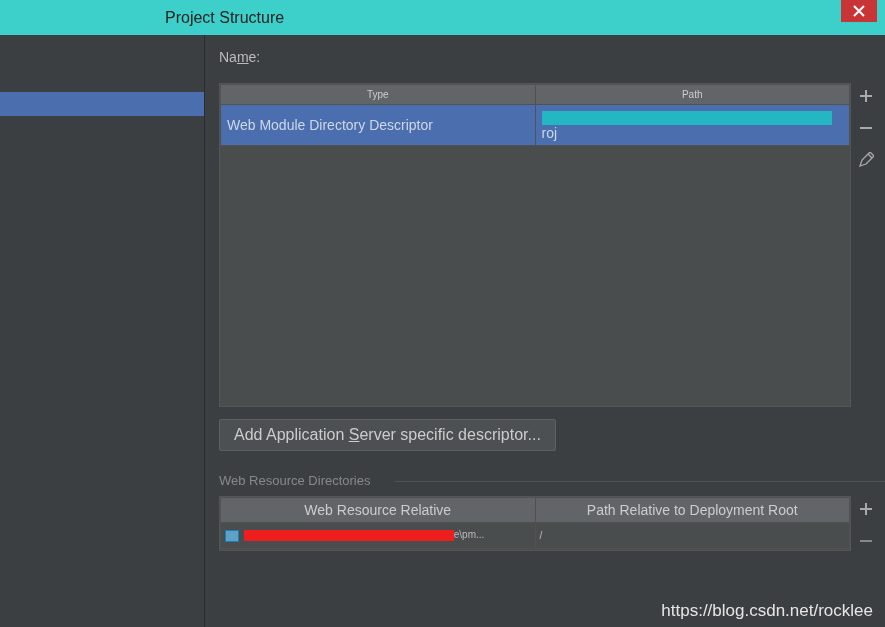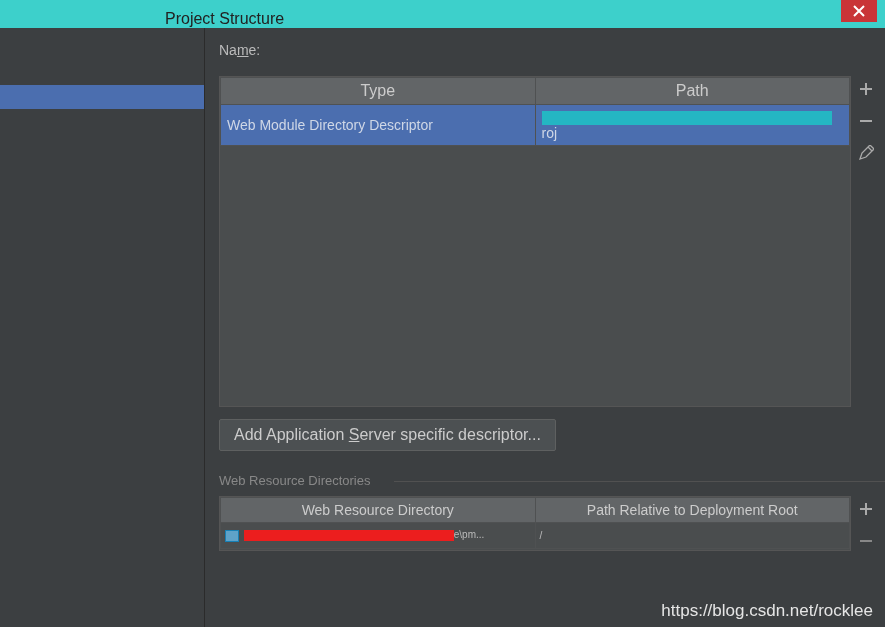--- a/index.html
+++ b/index.html
@@ -1,35 +1,35 @@
 <!DOCTYPE html>
 <html><head>
   <meta charset="utf-8">
   <style>
     * { box-sizing: border-box; margin: 0; padding: 0; font-family: "Segoe UI", Arial, sans-serif; }
     body { background:#3c3f41; width:885px; height:627px; overflow:hidden; color:#bbbbbb; font-size:13px; position:relative; }
-    .titlebar { height:28px; background:#3dd0cb; display:flex; align-items:flex-end; }
+    .titlebar { height:35px; background:#3dd0cb; display:flex; align-items:center; }
     .titlebar .title { margin-left:165px; color:#222; font-size:16px; font-weight:400; }
     .close-btn { position:absolute; top:0; right:8px; width:36px; height:22px; background:#c93437; display:flex; align-items:center; justify-content:center; color:#fff; cursor:pointer; }
     .close-btn svg { width:12px; height:12px; }
     .main { display:flex; height: calc(100% - 28px); }
     .sidebar { width:205px; background:#3c3f41; border-right:1px solid #2b2b2b; position:relative; }
     .sidebar-selected { position:absolute; top:57px; left:0; right:0; height:24px; background:#4b6eaf; }
     .content { flex:1; padding:14px 0 0 14px; overflow:hidden; }
     .row { display:flex; align-items:center; margin-bottom:18px; }
     .label { width:60px; color:#bbb; font-size:14px; }
     .underline { text-decoration:underline; }
     .name-input { flex:1; margin-right:18px; background:#45494a; border:1px solid #5e6060; padding:5px 10px; color:#ccc; font-size:14px; border-radius:2px; }
     .fieldset-title { color:#888; font-size:13px; margin-bottom:8px; position:relative; }
     .fieldset-title::after { content:""; position:absolute; left:160px; right:0; top:50%; height:1px; background:#515151; }
     .fieldset-title.w2::after { left:175px; }
     .table-wrap { display:flex; margin-right:4px; }
     .table-area { flex:1; border:1px solid #555; background:#4a4d4e; min-height:0; }
     .tbl { width:100%; border-collapse:collapse; }
-    .tbl th { background:#626567; color:#ccc; font-weight:400; font-size:16px; padding:4px; border:1px solid #4f5152; text-align:center; }
+    .tbl th { background:#626567; color:#ccc; font-weight:400; font-size:10px; padding:4px; border:1px solid #4f5152; text-align:center; }
     .tbl td { background:#4b6eaf; color:#cfd7e6; font-size:14px; padding:4px 6px; border:1px solid #4f5152; }
     .redact-cyan { display:inline-block; height:14px; width:290px; background:#24b6c3; vertical-align:middle; }
     .table-body { height:260px; background:#4a4d4e; border-top:none; }
     .tool-col { width:30px; display:flex; flex-direction:column; align-items:center; padding-top:3px; gap:12px; }
     .tool-btn { width:20px; height:20px; color:#aaa; cursor:pointer; display:flex; align-items:center; justify-content:center; }
     .tool-btn svg { width:16px; height:16px; }
     .action-btn { background:#4c5052; border:1px solid #5e6060; color:#ccc; padding:6px 14px; font-size:16px; cursor:pointer; border-radius:2px; margin:12px 0 22px 0; }
     .table2-area { flex:1; border:1px solid #555; background:#4a4d4e; }
     .tbl2 { width:100%; border-collapse:collapse; }
     .tbl2 th { background:#626567; color:#ccc; font-weight:400; font-size:14px; padding:4px; border:1px solid #4f5152; text-align:center; }
@@ -100,21 +100,21 @@
 
     <button class="action-btn"><span>Add Application </span><span class="underline">S</span><span>erver specific descriptor...</span></button>
 
     <div class="fieldset-title w2">Web Resource Directories</div>
 
     <div class="table-wrap">
       <div class="table2-area">
         <table class="tbl2">
           <tbody>
               <tr>
-            <th style="width:50%">Web Resource Directory</th>
+            <th style="width:50%">Web Resource Relative</th>
             <th style="width:50%">Path Relative to Deployment Root</th>
           </tr>
           <tr>
             <td><span class="folder-icon"></span> <span class="redact-red"></span><span>e\pm...</span></td>
             <td>/</td>
           </tr>
         </tbody>
           </table>
       </div>
       <div class="tool-col">

